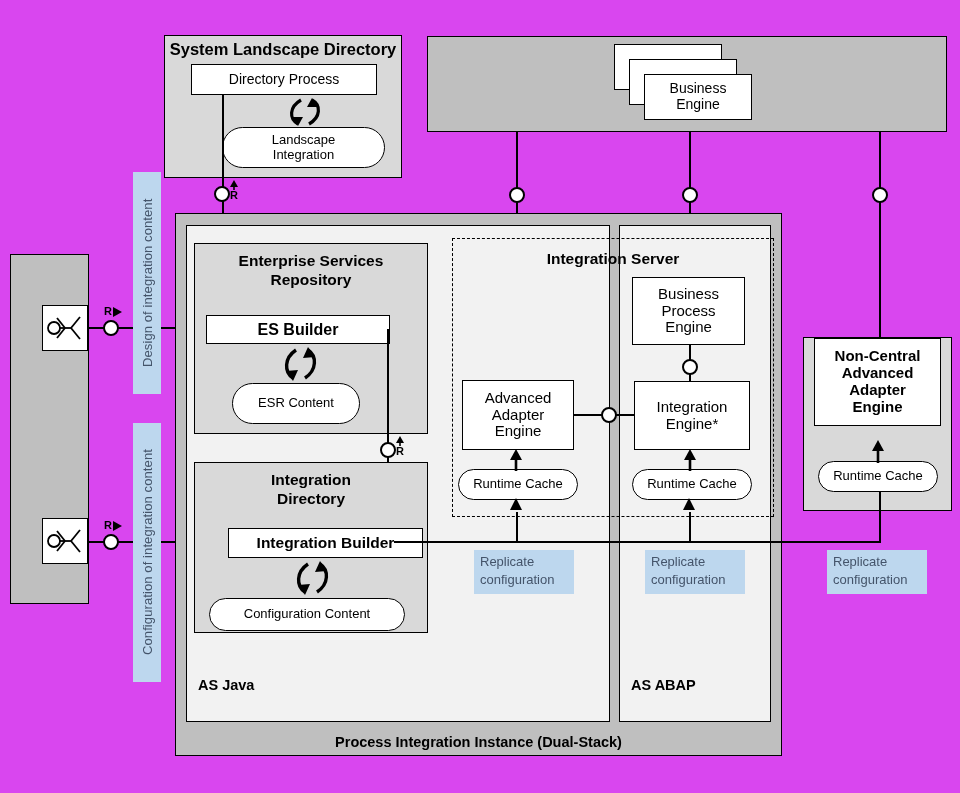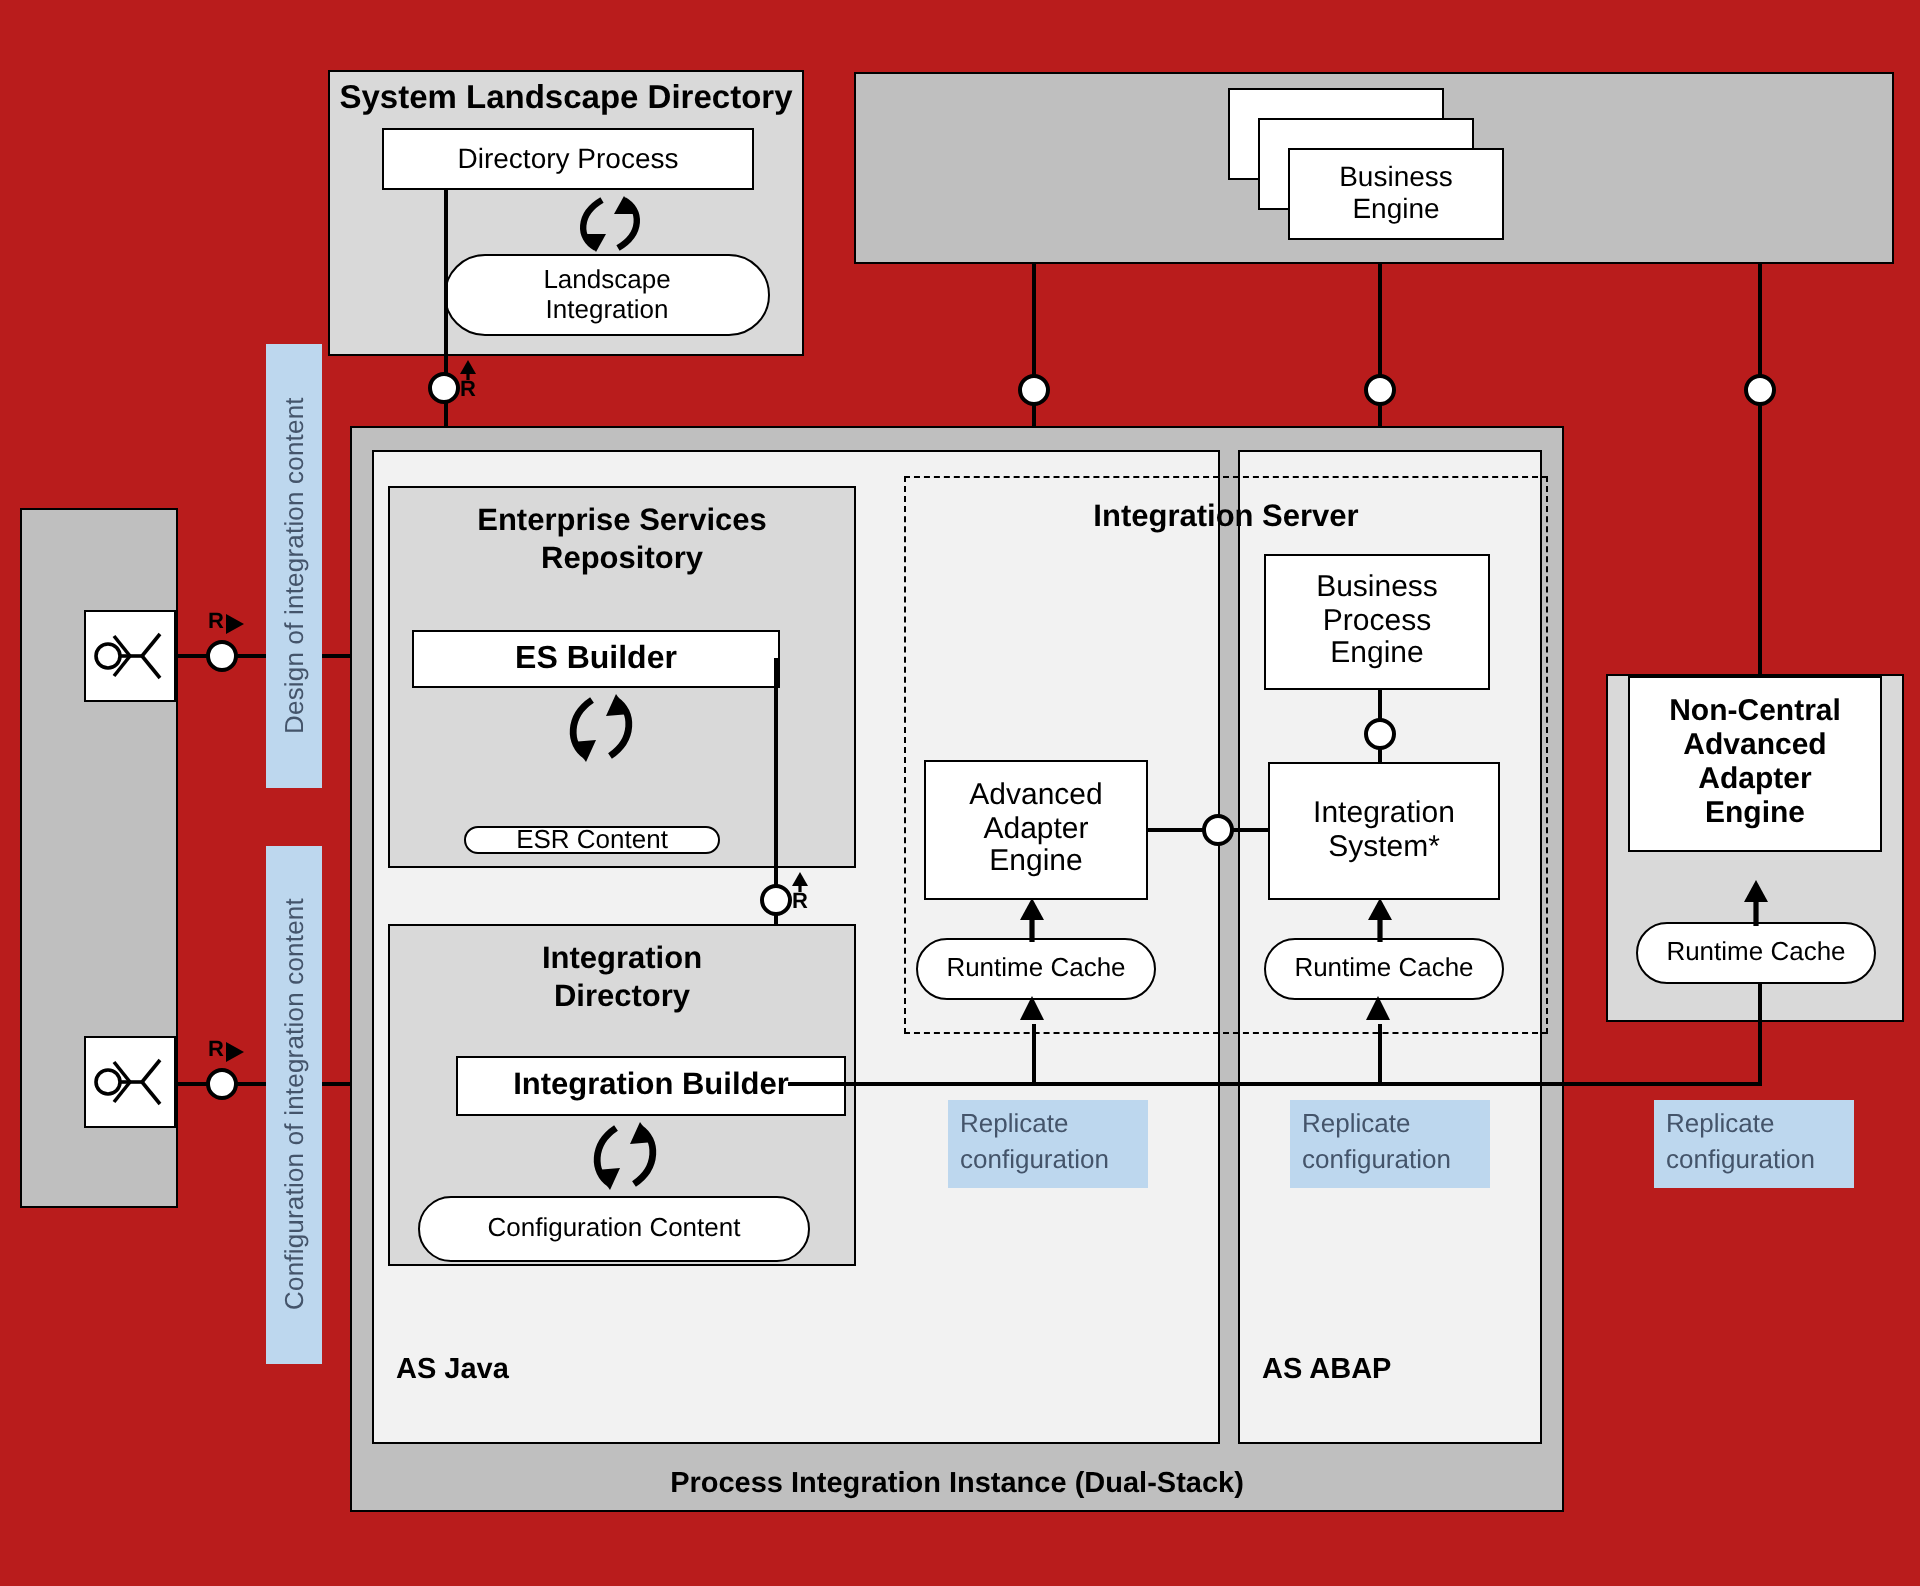--- a/index.html
+++ b/index.html
@@ -1,17 +1,17 @@
 <!DOCTYPE html>
 <html><head>
 <meta charset="utf-8">
 <style>
   html,body{margin:0;padding:0;background:#ffffff;}
   body{font-family:"Liberation Sans",sans-serif;}
-  #stage{position:relative;width:960px;height:793px;background:#b91c1c;overflow:hidden;}
+  #stage{position:relative;width:960px;height:793px;background:#d946ef;overflow:hidden;}
 
   
   .box{position:absolute;box-sizing:border-box;}
   .rect{border:1.6px solid #000;background:#fff;display:flex;align-items:center;
         justify-content:center;text-align:center;line-height:1.12;}
   .gray-panel{background:#bfbfbf;border:1.6px solid #000;}
   .lgray{background:#d9d9d9;border:1.5px solid #000;}
   .vlgray{background:#f2f2f2;border:1.6px solid #000;}
   .pill{border:1.6px solid #000;background:#fff;border-radius:999px;display:flex;
         align-items:center;justify-content:center;text-align:center;line-height:1.15;}
@@ -149,21 +149,21 @@
   <div class="lbl t-corner" style="left:631px;top:677px;">AS ABAP</div>
 
   <div class="box lgray" style="left:194px;top:243px;width:234px;height:191px;"></div>
   <div class="lbl t-hdr" style="left:194px;top:252px;width:234px;text-align:center;line-height:1.2;">
     <span>Enterprise Services</span><br>
     <span>Repository</span>
   </div>
   <div class="box rect t-box-b" style="left:206px;top:315px;width:184px;height:29px;font-size:16px;">
     <span>ES Builder</span>
   </div>
-  <div class="box pill t-sm" style="left:232px;top:383px;width:128px;height:14px;margin-top:30px;">
+  <div class="box pill t-sm" style="left:232px;top:383px;width:128px;height:41px;">
     <span>ESR Content</span>
   </div>
   <svg style="position:absolute;left:276px;top:344px;width:48px;height:40px;">
     <path d="M20,6 C8,14 8,28 17,34" stroke="#000" stroke-width="3.4" fill="none"></path>
     <polygon points="17,37 10,27 22,26" fill="#000"></polygon>
     <path d="M29,34 C41,26 41,12 32,6" stroke="#000" stroke-width="3.4" fill="none"></path>
     <polygon points="32,3 39,13 27,14" fill="#000"></polygon>
   </svg>
 
   <div class="line vline" style="left:387px;top:329px;height:115px;"></div>
@@ -218,21 +218,21 @@
       <span>Engine</span>
     </span>
   </div>
   <div class="line vline" style="left:689px;top:345px;height:15px;"></div>
   <div class="circ" style="left:682px;top:359px;"></div>
   <div class="line vline" style="left:689px;top:373px;height:9px;"></div>
 
   <div class="box rect t-box" style="left:634px;top:381px;width:116px;height:69px;font-size:15px;">
     <span>
       <span>Integration</span><br>
-      <span>System*</span>
+      <span>Engine*</span>
     </span>
   </div>
   <div class="box pill t-sm" style="left:632px;top:469px;width:120px;height:31px;">
     <span>Runtime Cache</span>
   </div>
   <svg style="position:absolute;left:684px;top:449px;width:14px;height:22px;">
     <path d="M6,22 L6,6" stroke="#000" stroke-width="2.6" fill="none"></path>
     <polygon points="6,0 12,11 0,11" fill="#000"></polygon>
   </svg>
 

